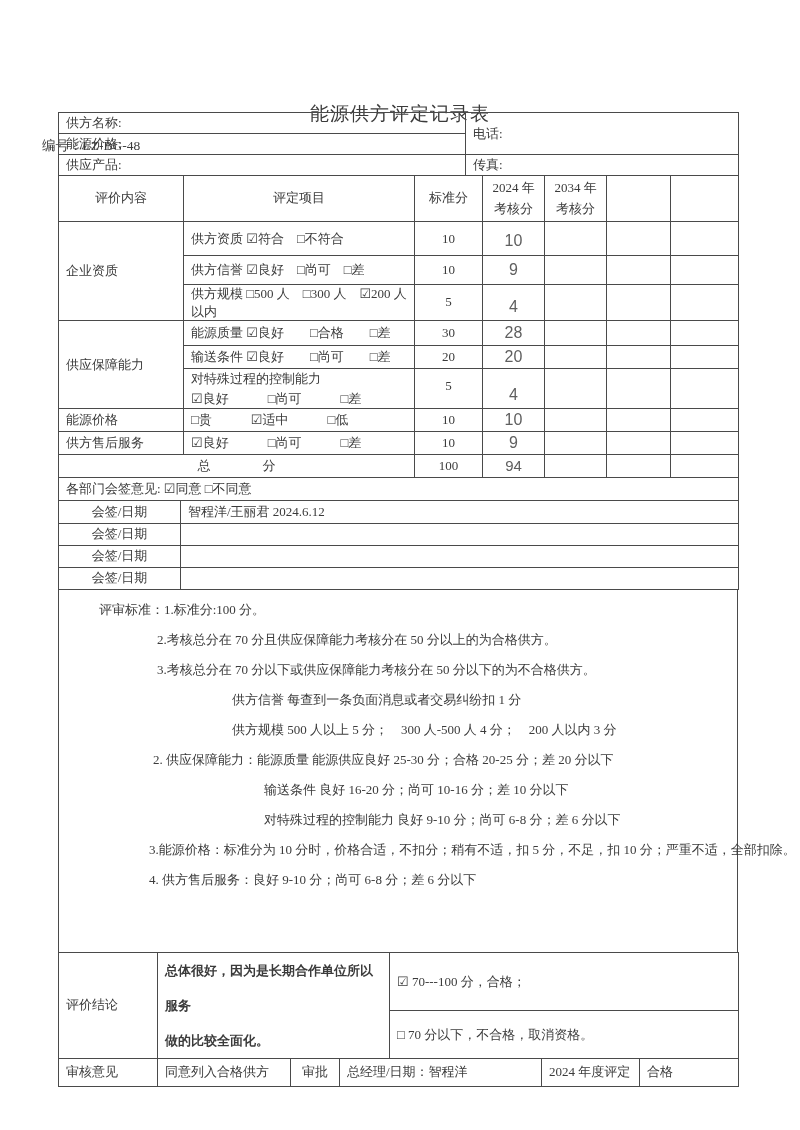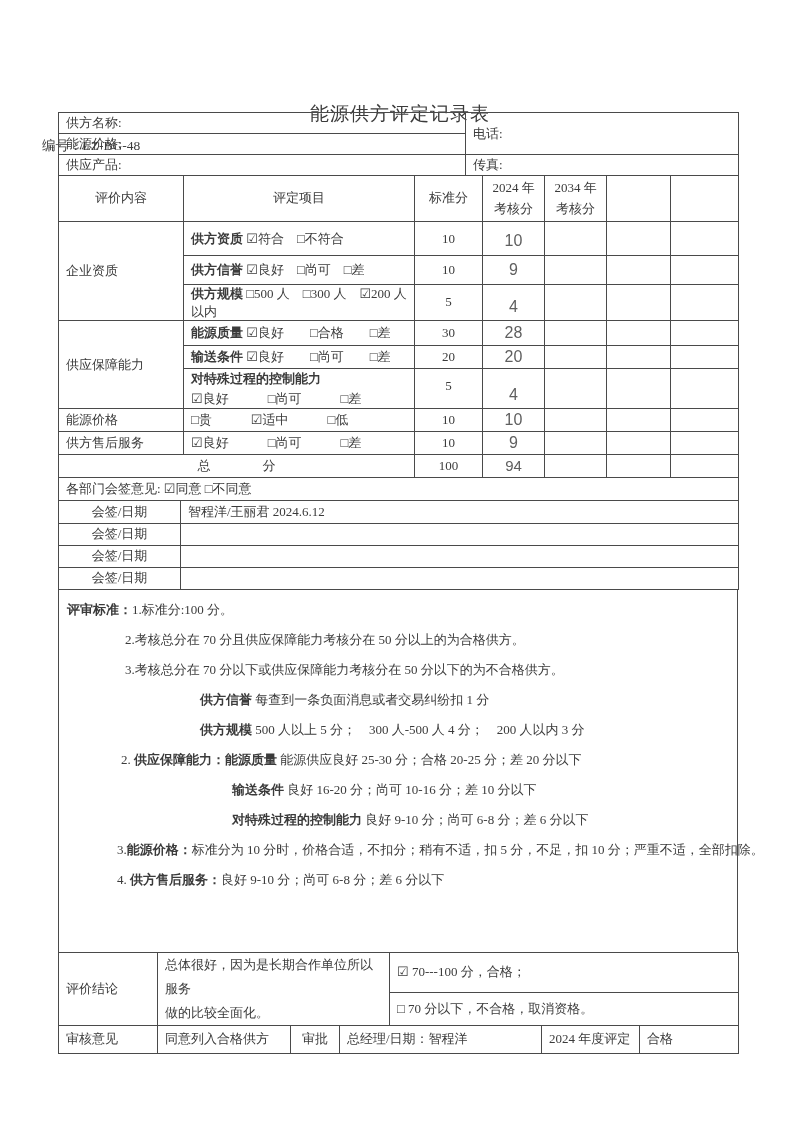--- a/index.html
+++ b/index.html
@@ -7,39 +7,39 @@
         font-family:"Liberation Serif","DejaVu Serif",serif;color:#3b3b3b;}
   .title{position:absolute;top:54px;left:0;width:800px;text-align:center;
          font-size:19px;letter-spacing:1px;margin-top:47px;}
   .docno{position:absolute;top:108px;left:42px;font-size:13.5px;margin-top:29px;}
   .content{position:absolute;top:113px;left:58px;width:680px;}
   table{border-collapse:collapse;table-layout:fixed;width:680px;margin-top:-1px;}
   td{border:1px solid #4a4a4a;font-size:13px;color:#3b3b3b;overflow:hidden;
      padding:0;vertical-align:middle;line-height:1.35;}
   .tl{text-align:left;padding-left:7px;padding-right:4px;}
   .ctr{text-align:center;}
-  .bd{font-weight:bold;}
+  .bd{font-weight:normal;}
   .score{font-family:"Liberation Sans","DejaVu Sans",sans-serif;color:#5f5f5f;
          font-size:16px;text-align:center;}
   .score.sm{font-size:15px;}
   .low{vertical-align:bottom;padding-bottom:3px;}
   .hightop{vertical-align:top;padding-top:8px;text-align:center;}
   .hdr{text-align:center;line-height:1.55;}
   .opt2{margin-top:2px;}
   .signval{}
   .critbox{border:1px solid #4a4a4a;margin-top:-1px;height:364px;box-sizing:border-box;
            padding-top:5px;}
-  .cl{line-height:30px;font-size:13px;white-space:nowrap;}
+  .cl{line-height:30px;font-size:13px;white-space:nowrap;margin-left:32px;}
   .i0{padding-left:8px;}
   .i1{padding-left:66px;font-family:Liberation Serif, serif;}
   .i2{padding-left:141px;}
   .i3{padding-left:62px;}
   .i4{padding-left:173px;}
   .i5{padding-left:58px;}
-  .commentline{line-height:24px;}
+  .commentline{line-height:35px;font-weight:bold;}
 </style>
 </head>
 <body>
 
 <div class="page">
   <div class="title">能源供方评定记录表</div>
   <div class="docno">编号：LZ-BG-48</div>
 
   <div class="content">
 

